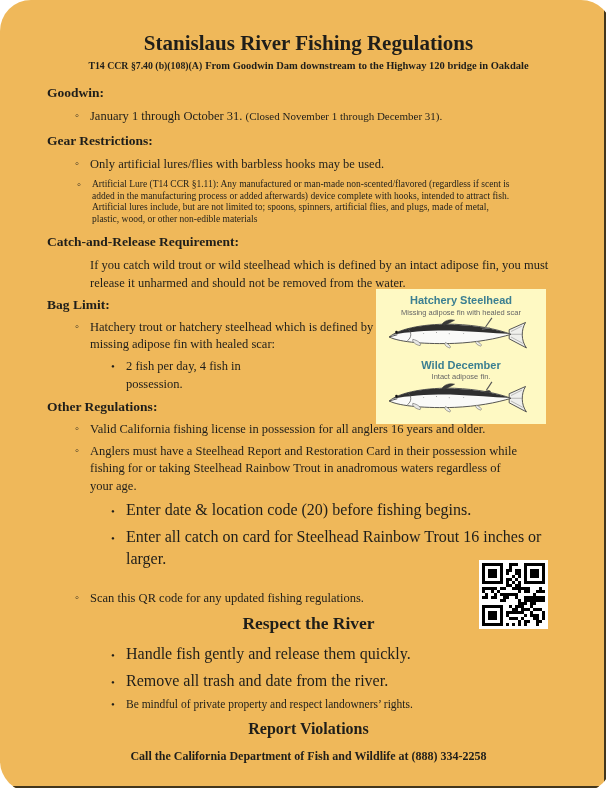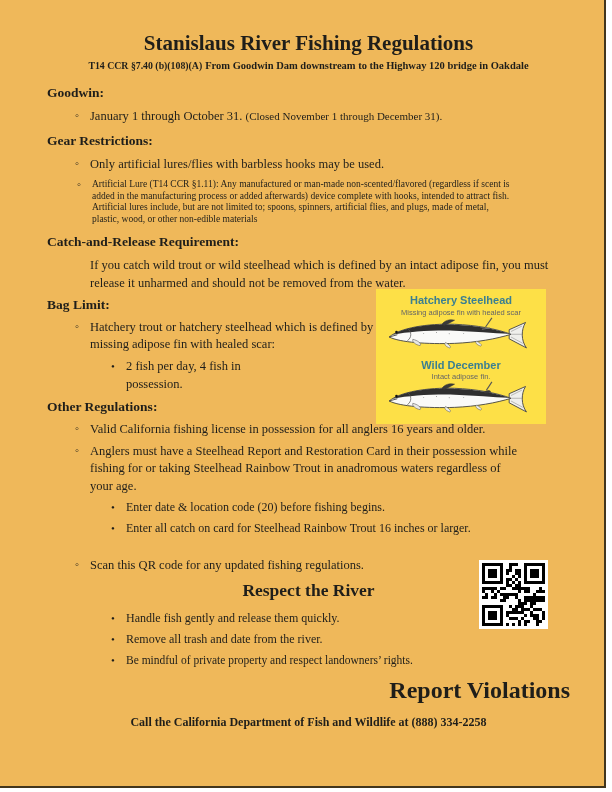--- a/index.html
+++ b/index.html
@@ -1,48 +1,48 @@
 <!DOCTYPE html>
 <html style="--sign-background: #efb85a; --text: #1f1e1a; --fish-label-teal: #3b7f91; --fish-caption-gray: #666666; --border: #42361d;"><head>
 <meta charset="utf-8">
 <style>
   html,body{margin:0;padding:0;}
   .page{
     position:relative;width:612px;height:792px;background:#ffffff;
     font-family:"Liberation Serif","DejaVu Serif",serif;
-    color:var(--text,#1f1e1a);overflow:hidden;
+    color:var(--text,#1f1e1a);overflow:hidden;border-radius:31px;
   }
   .sign{
     position:absolute;left:0;top:0;width:604px;height:786px;
     background:var(--sign-background,#efb85a);
     border-right:2px solid var(--border,#42361d);
     border-bottom:2px solid var(--border,#42361d);
   }
   .content{position:relative;height:100%;padding:0 34px 0 47px;box-sizing:border-box;}
   .title{margin:0;padding-top:31px;text-align:center;font-size:21px;font-weight:bold;line-height:1.2;}
   .subtitle{margin-top:4px;text-align:center;font-weight:bold;font-size:10.5px;line-height:1.2;}
   .subtitle .code{font-size:9.8px;margin-right:3px;}
   .sec{font-size:13.5px;font-weight:bold;line-height:1.25;}
   .li1{display:flex;font-size:12.5px;line-height:1.38;}
   .li1 .b{flex:0 0 12px;margin-left:24px;margin-right:7px;text-align:center;}
   .b.hollow::before{content:"◦";font-size:11px;position:relative;top:-1px;}
   .b.solid::before{content:"•";font-size:11px;}
-  .li2{display:flex;font-size:12px;line-height:1.38;}
+  .li2{display:flex;font-size:16px;line-height:1.38;}
   .li2 .b{flex:0 0 12px;margin-left:60px;margin-right:7px;text-align:center;}
   .note{font-size:11px;}
   .fine{font-size:9.5px;line-height:1.23;max-width:468px;}
   .fine .b{margin-left:26px;}
   .bodytext{margin-left:43px;margin-top:5px;font-size:12.5px;line-height:1.5;max-width:478px;}
   .center-h1{margin:0;text-align:center;font-size:17.5px;font-weight:bold;line-height:1.3;}
-  .center-h2{margin:0;text-align:right;font-size:24px;font-weight:bold;line-height:1.3;}
+  .center-h2{margin:0;text-align:center;font-size:16px;font-weight:bold;line-height:1.3;}
   .call{margin-top:9px;text-align:center;font-weight:bold;font-size:12px;}
   
   .fishbox{
     position:absolute;left:376px;top:289px;width:170px;height:135px;
-    background:#fde047;z-index:3;text-align:center;
+    background:#fef9c3;z-index:3;text-align:center;
     font-family:"Liberation Sans","DejaVu Sans",sans-serif;box-sizing:border-box;padding-top:5px;
   }
   .fish-title{font-size:11px;font-weight:bold;color:var(--fish-label-teal,#3b7f91);line-height:1.15;}
   .fish-cap{font-size:7.5px;color:var(--fish-caption-gray,#666);line-height:1.2;margin-top:1px;}
   .fish{width:158px;height:40px;display:block;margin:0 auto;}
   
   .qr{position:absolute;left:479px;top:560px;width:69px;height:69px;background:#fff;padding:3px;box-sizing:border-box;z-index:3;}
   .qr svg{display:block;width:63px;height:63px;}
   .credit{
     position:absolute;right:46px;top:801px;z-index:2;

